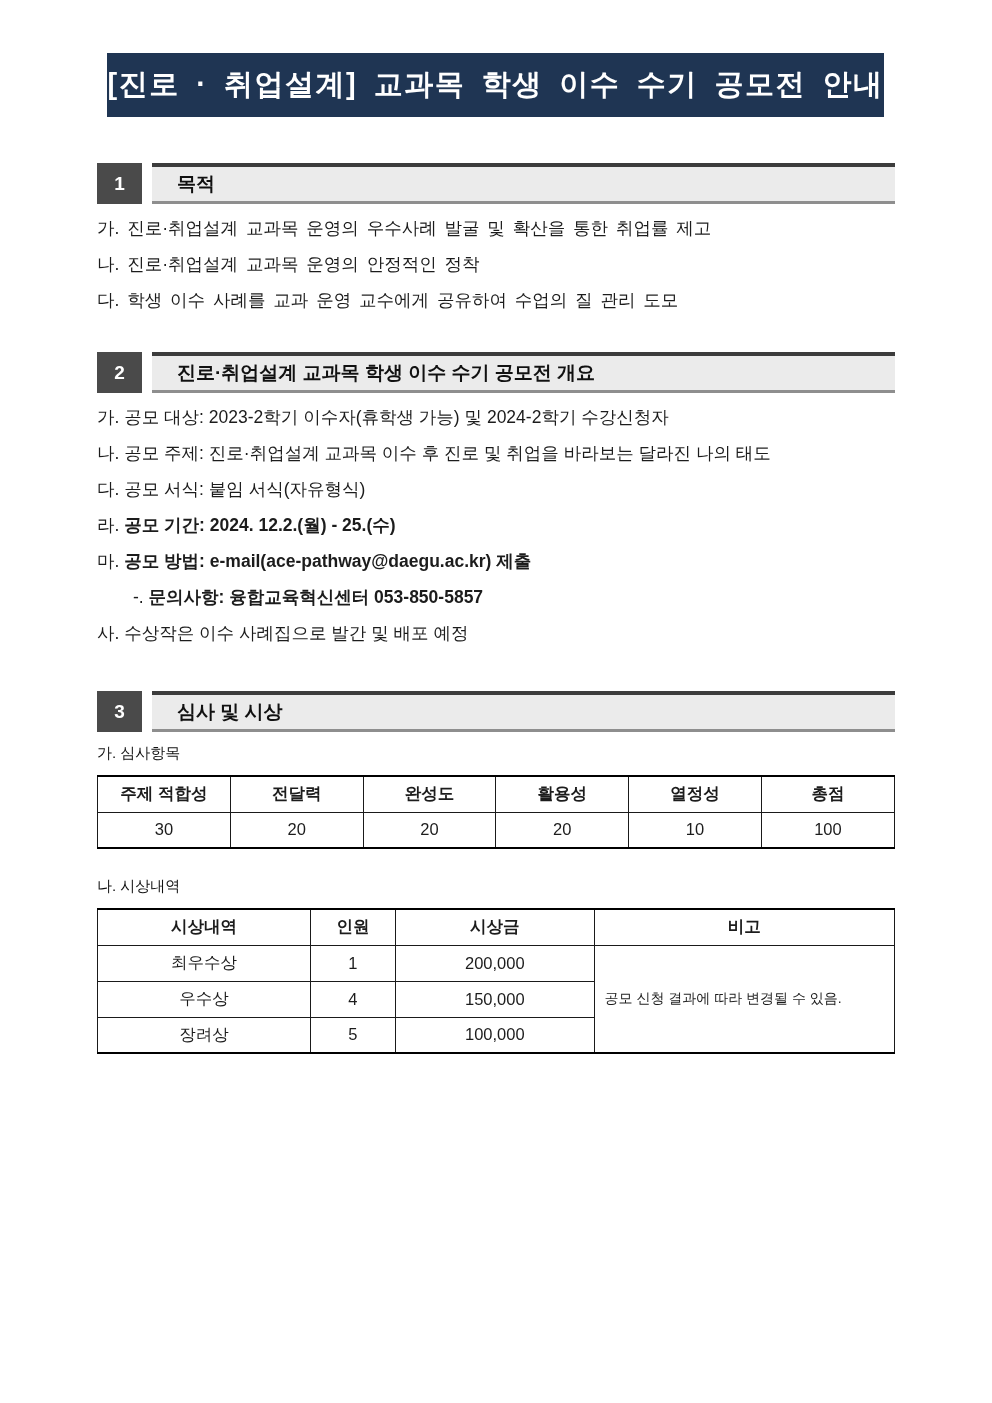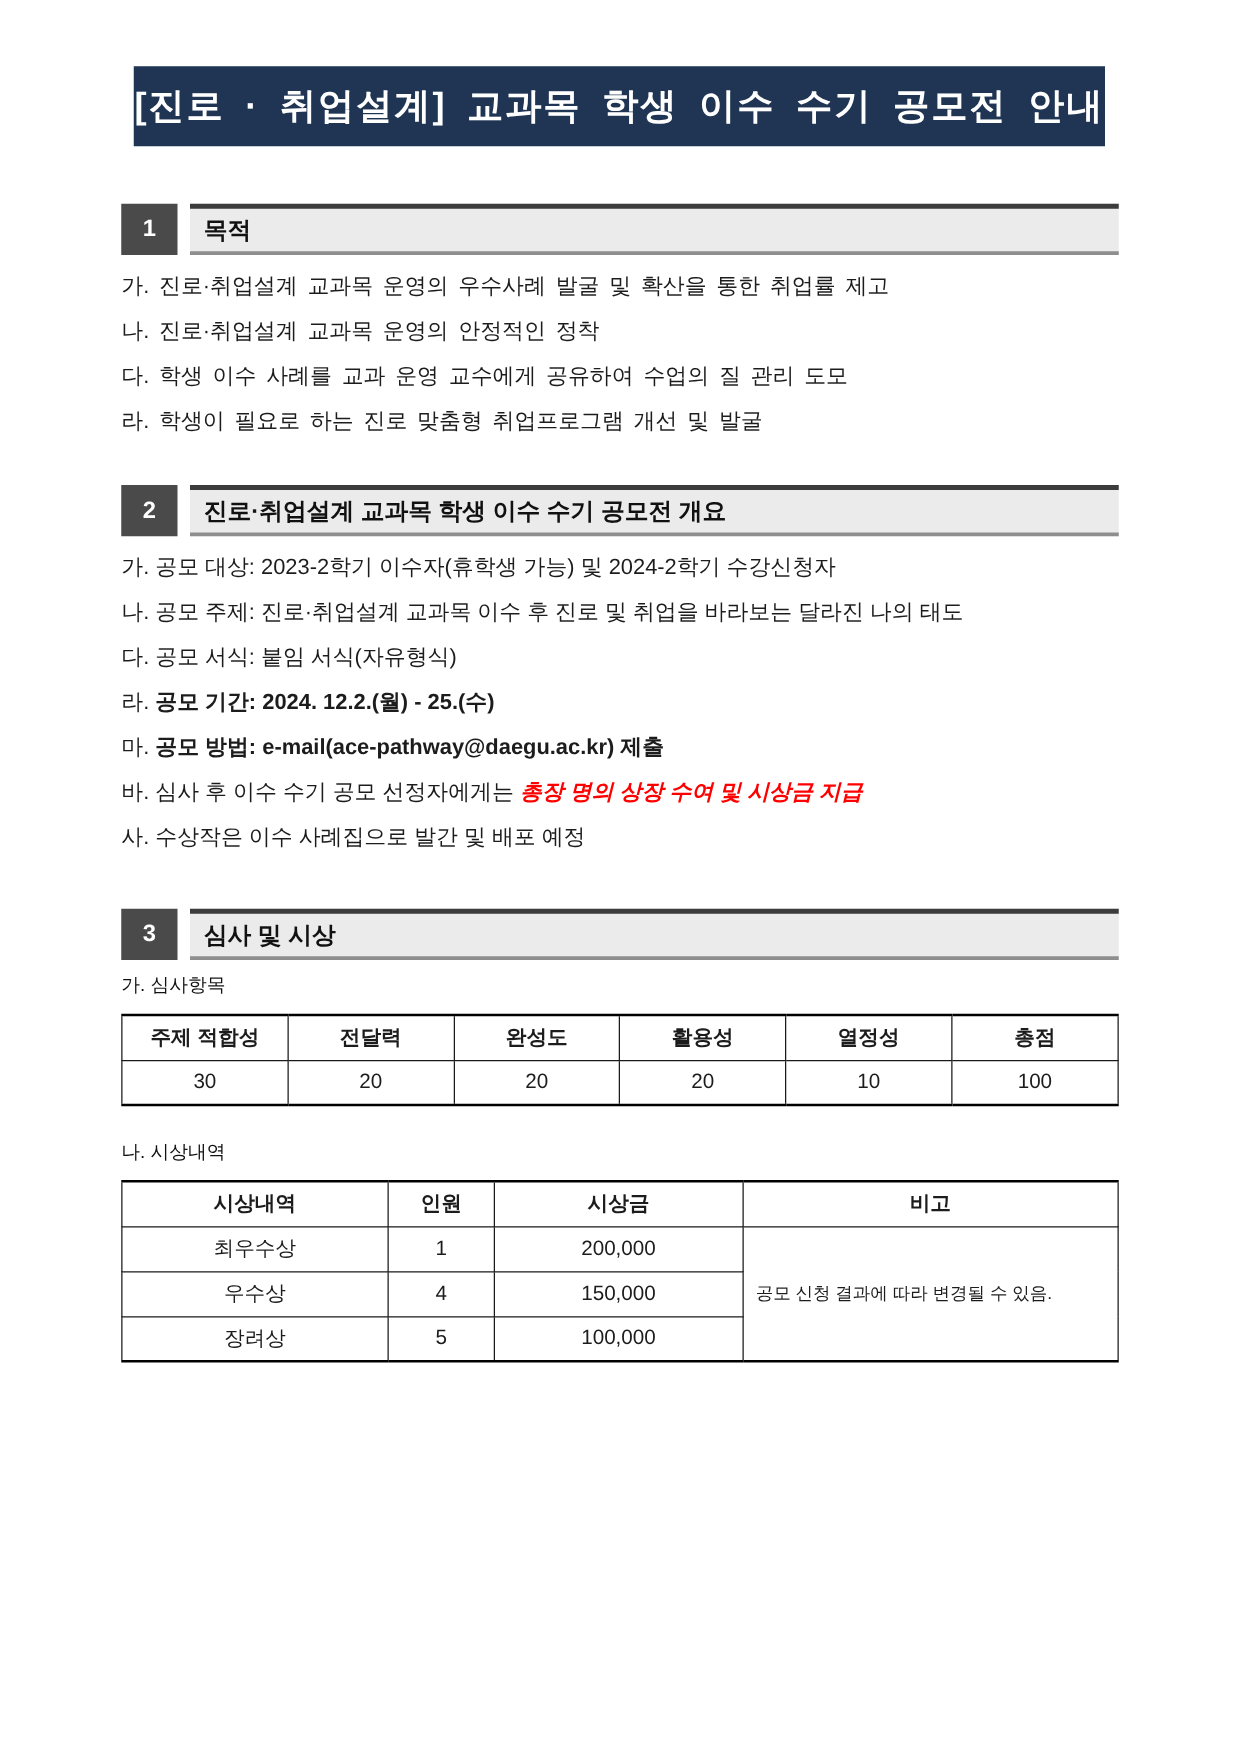--- a/index.html
+++ b/index.html
@@ -49,21 +49,21 @@
     flex: 0 0 auto;
   }
   .section-bar {
     flex: 1 1 auto;
     margin-left: 10px;
     background: #ebebeb;
     border-top: 4px solid #3c3c3c;
     border-bottom: 3px solid #8e8e8e;
     display: flex;
     align-items: center;
-    padding-left: 11px;
+    padding-left: 25px;
     font-size: 19px;
     font-weight: bold;
     color: #111111;
   }
   .mt-sec1 { margin-top: 46px; }
   .mt-sec2 { margin-top: 34px; }
   .mt-sec3 { margin-top: 40px; }
   
   .body-list {
     margin: 6px 97px 0 97px;
@@ -132,36 +132,35 @@
   <div class="section-header mt-sec1">
     <div class="section-badge">1</div>
     <div class="section-bar">
       <span>목적</span>
     </div>
   </div>
   <div class="body-list">
     <p class="line ws-wide">가. 진로·취업설계 교과목 운영의 우수사례 발굴 및 확산을 통한 취업률 제고</p>
     <p class="line ws-wide">나. 진로·취업설계 교과목 운영의 안정적인 정착</p>
     <p class="line ws-wide">다. 학생 이수 사례를 교과 운영 교수에게 공유하여 수업의 질 관리 도모</p>
-    <p class="line ws-wide">라. 학생이 필요로 하는 진로 맞춤형 취업프로그램 개선 및 발굴</p>
   </div>
 
   <div class="section-header mt-sec2">
     <div class="section-badge">2</div>
     <div class="section-bar">
       <span>진로·취업설계 교과목 학생 이수 수기 공모전 개요</span>
     </div>
   </div>
   <div class="body-list">
     <p class="line">가. 공모 대상: 2023-2학기 이수자(휴학생 가능) 및 2024-2학기 수강신청자</p>
     <p class="line">나. 공모 주제: 진로·취업설계 교과목 이수 후 진로 및 취업을 바라보는 달라진 나의 태도</p>
     <p class="line">다. 공모 서식: 붙임 서식(자유형식)</p>
     <p class="line"><span>라. </span><span class="bold">공모 기간: 2024. 12.2.(월) - 25.(수)</span></p>
     <p class="line"><span>마. </span><span class="bold">공모 방법: e-mail(ace-pathway@daegu.ac.kr) 제출</span></p>
-    <p class="line"><span>바. 심사 후 이수 수기 공모 선정자에게는 </span><span class="red-strong">총장 명의 상장 수여 및 시상금 지급</span></p>
+    <p class="line indent"><span>-. </span><span class="bold">문의사항: 융합교육혁신센터 053-850-5857</span></p>
     <p class="line">사. 수상작은 이수 사례집으로 발간 및 배포 예정</p>
   </div>
 
   <div class="section-header mt-sec3">
     <div class="section-badge">3</div>
     <div class="section-bar">
       <span>심사 및 시상</span>
     </div>
   </div>
 

